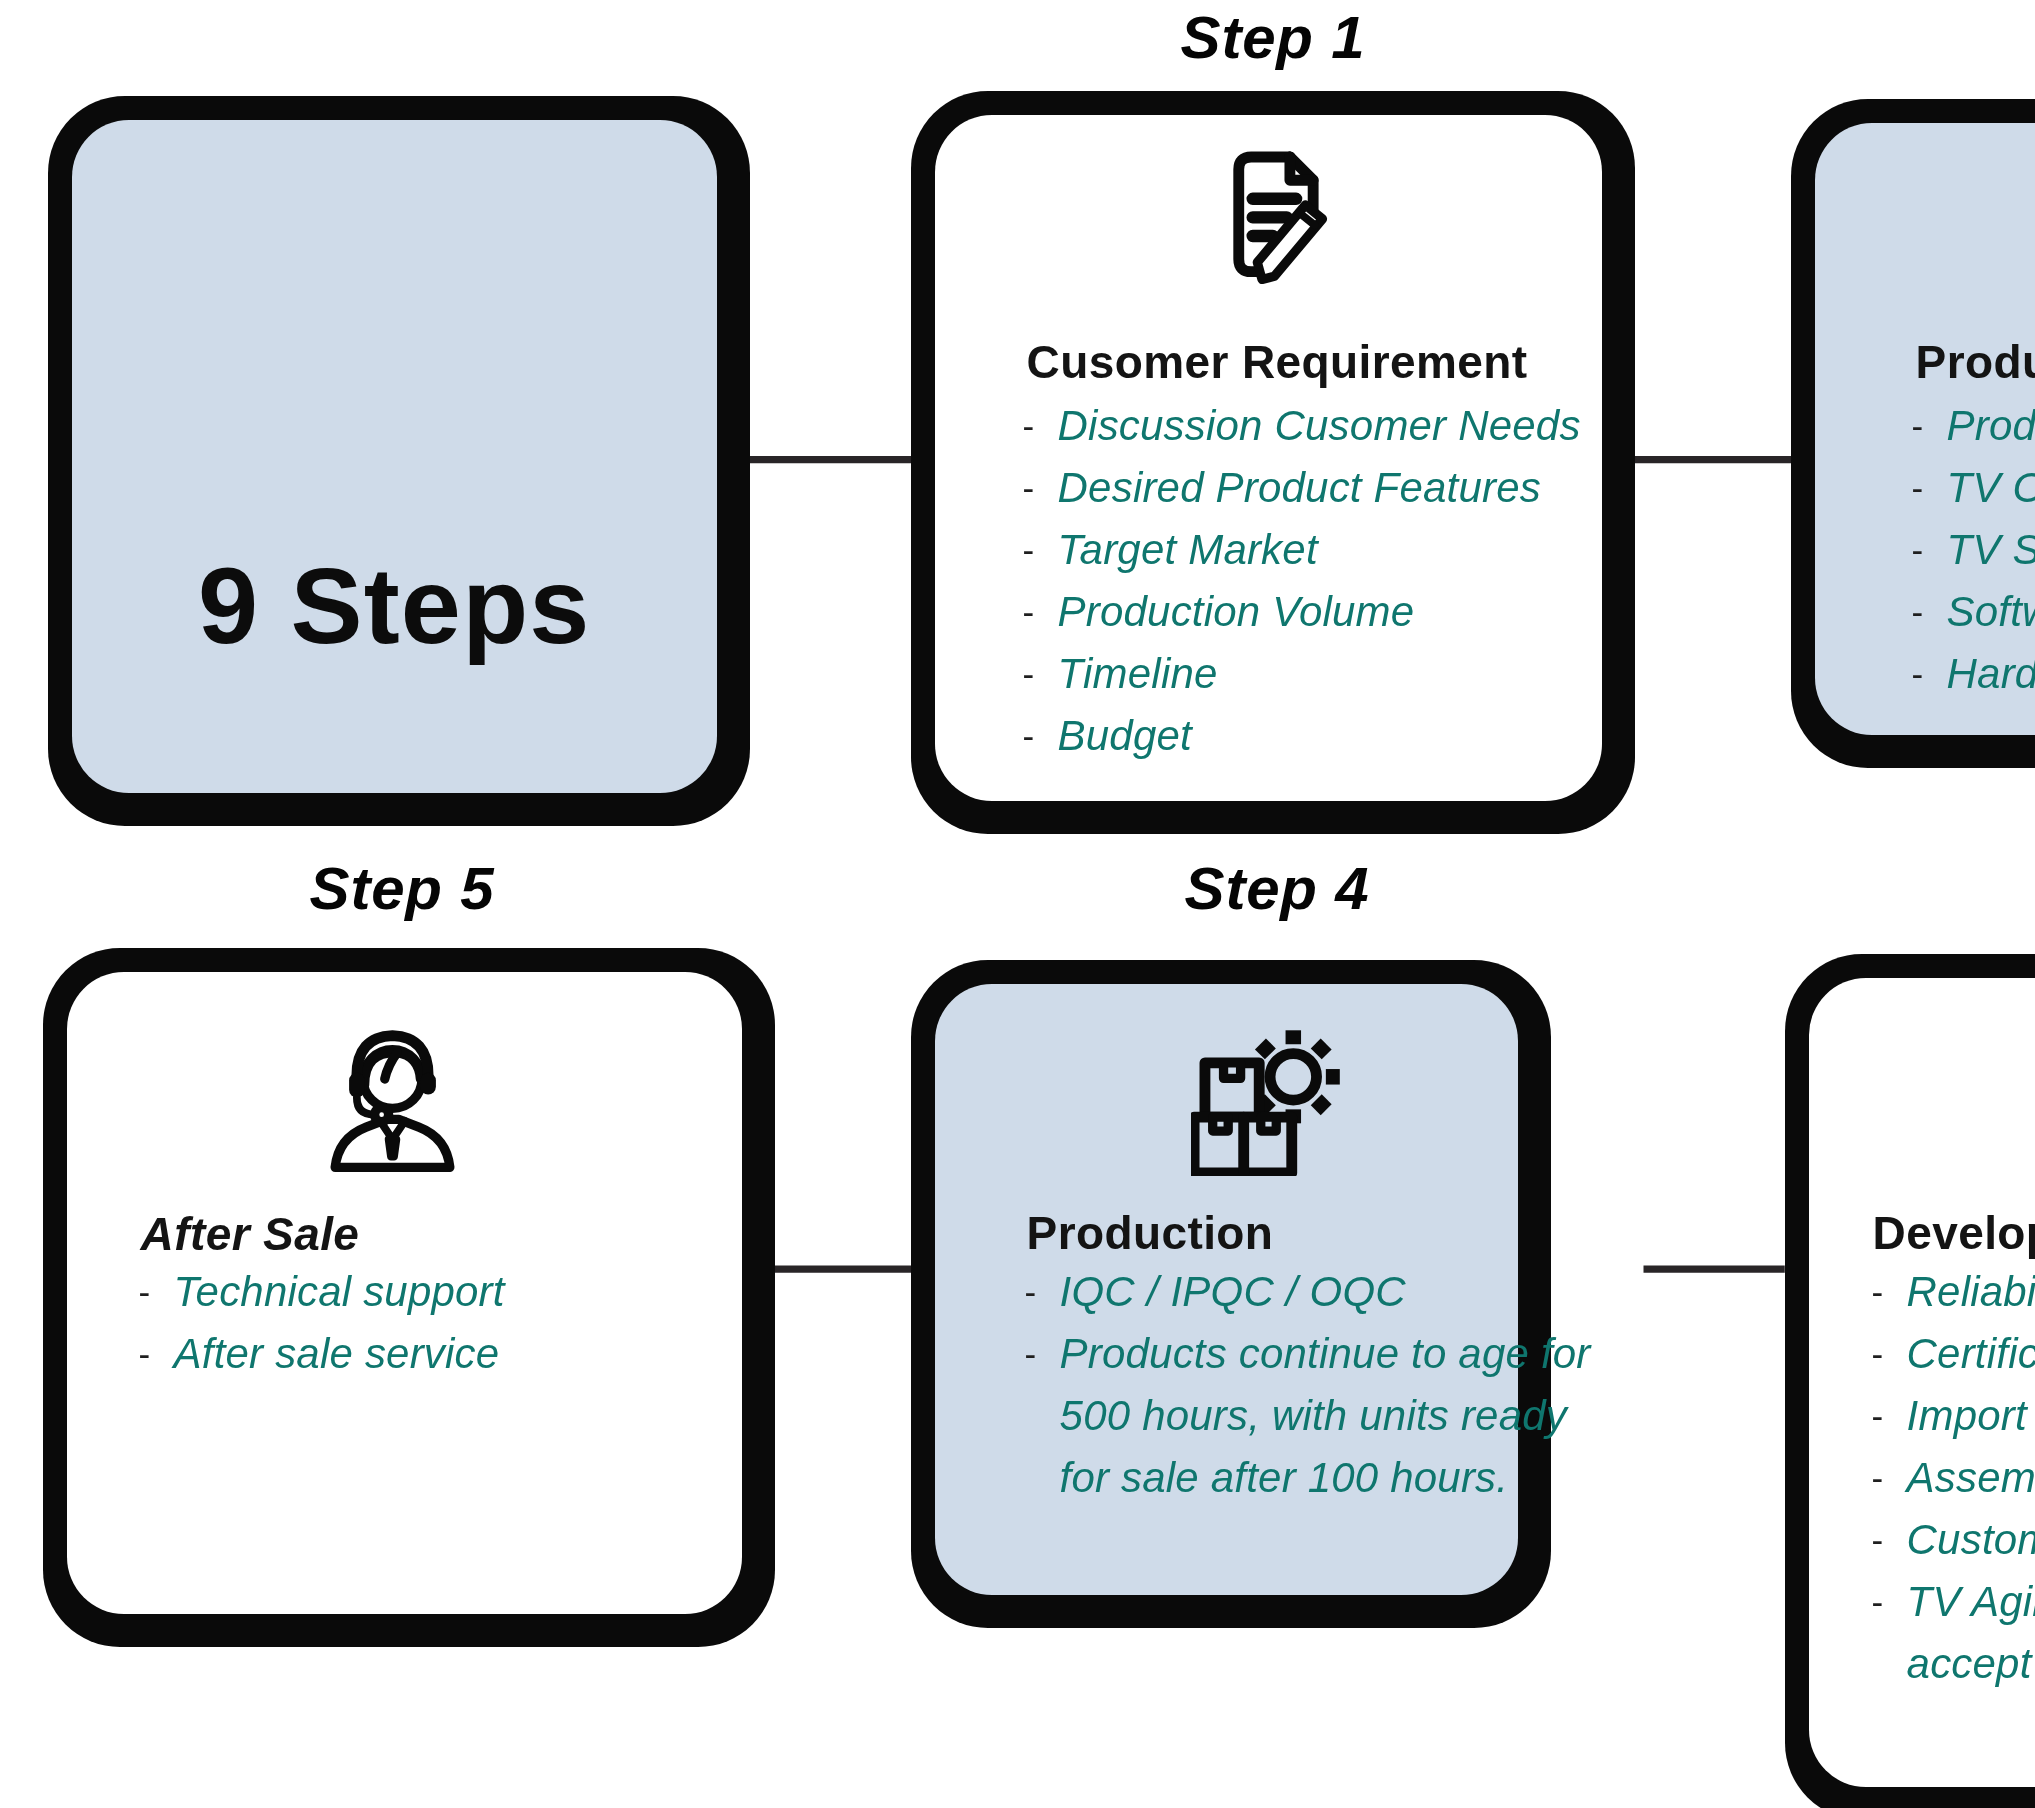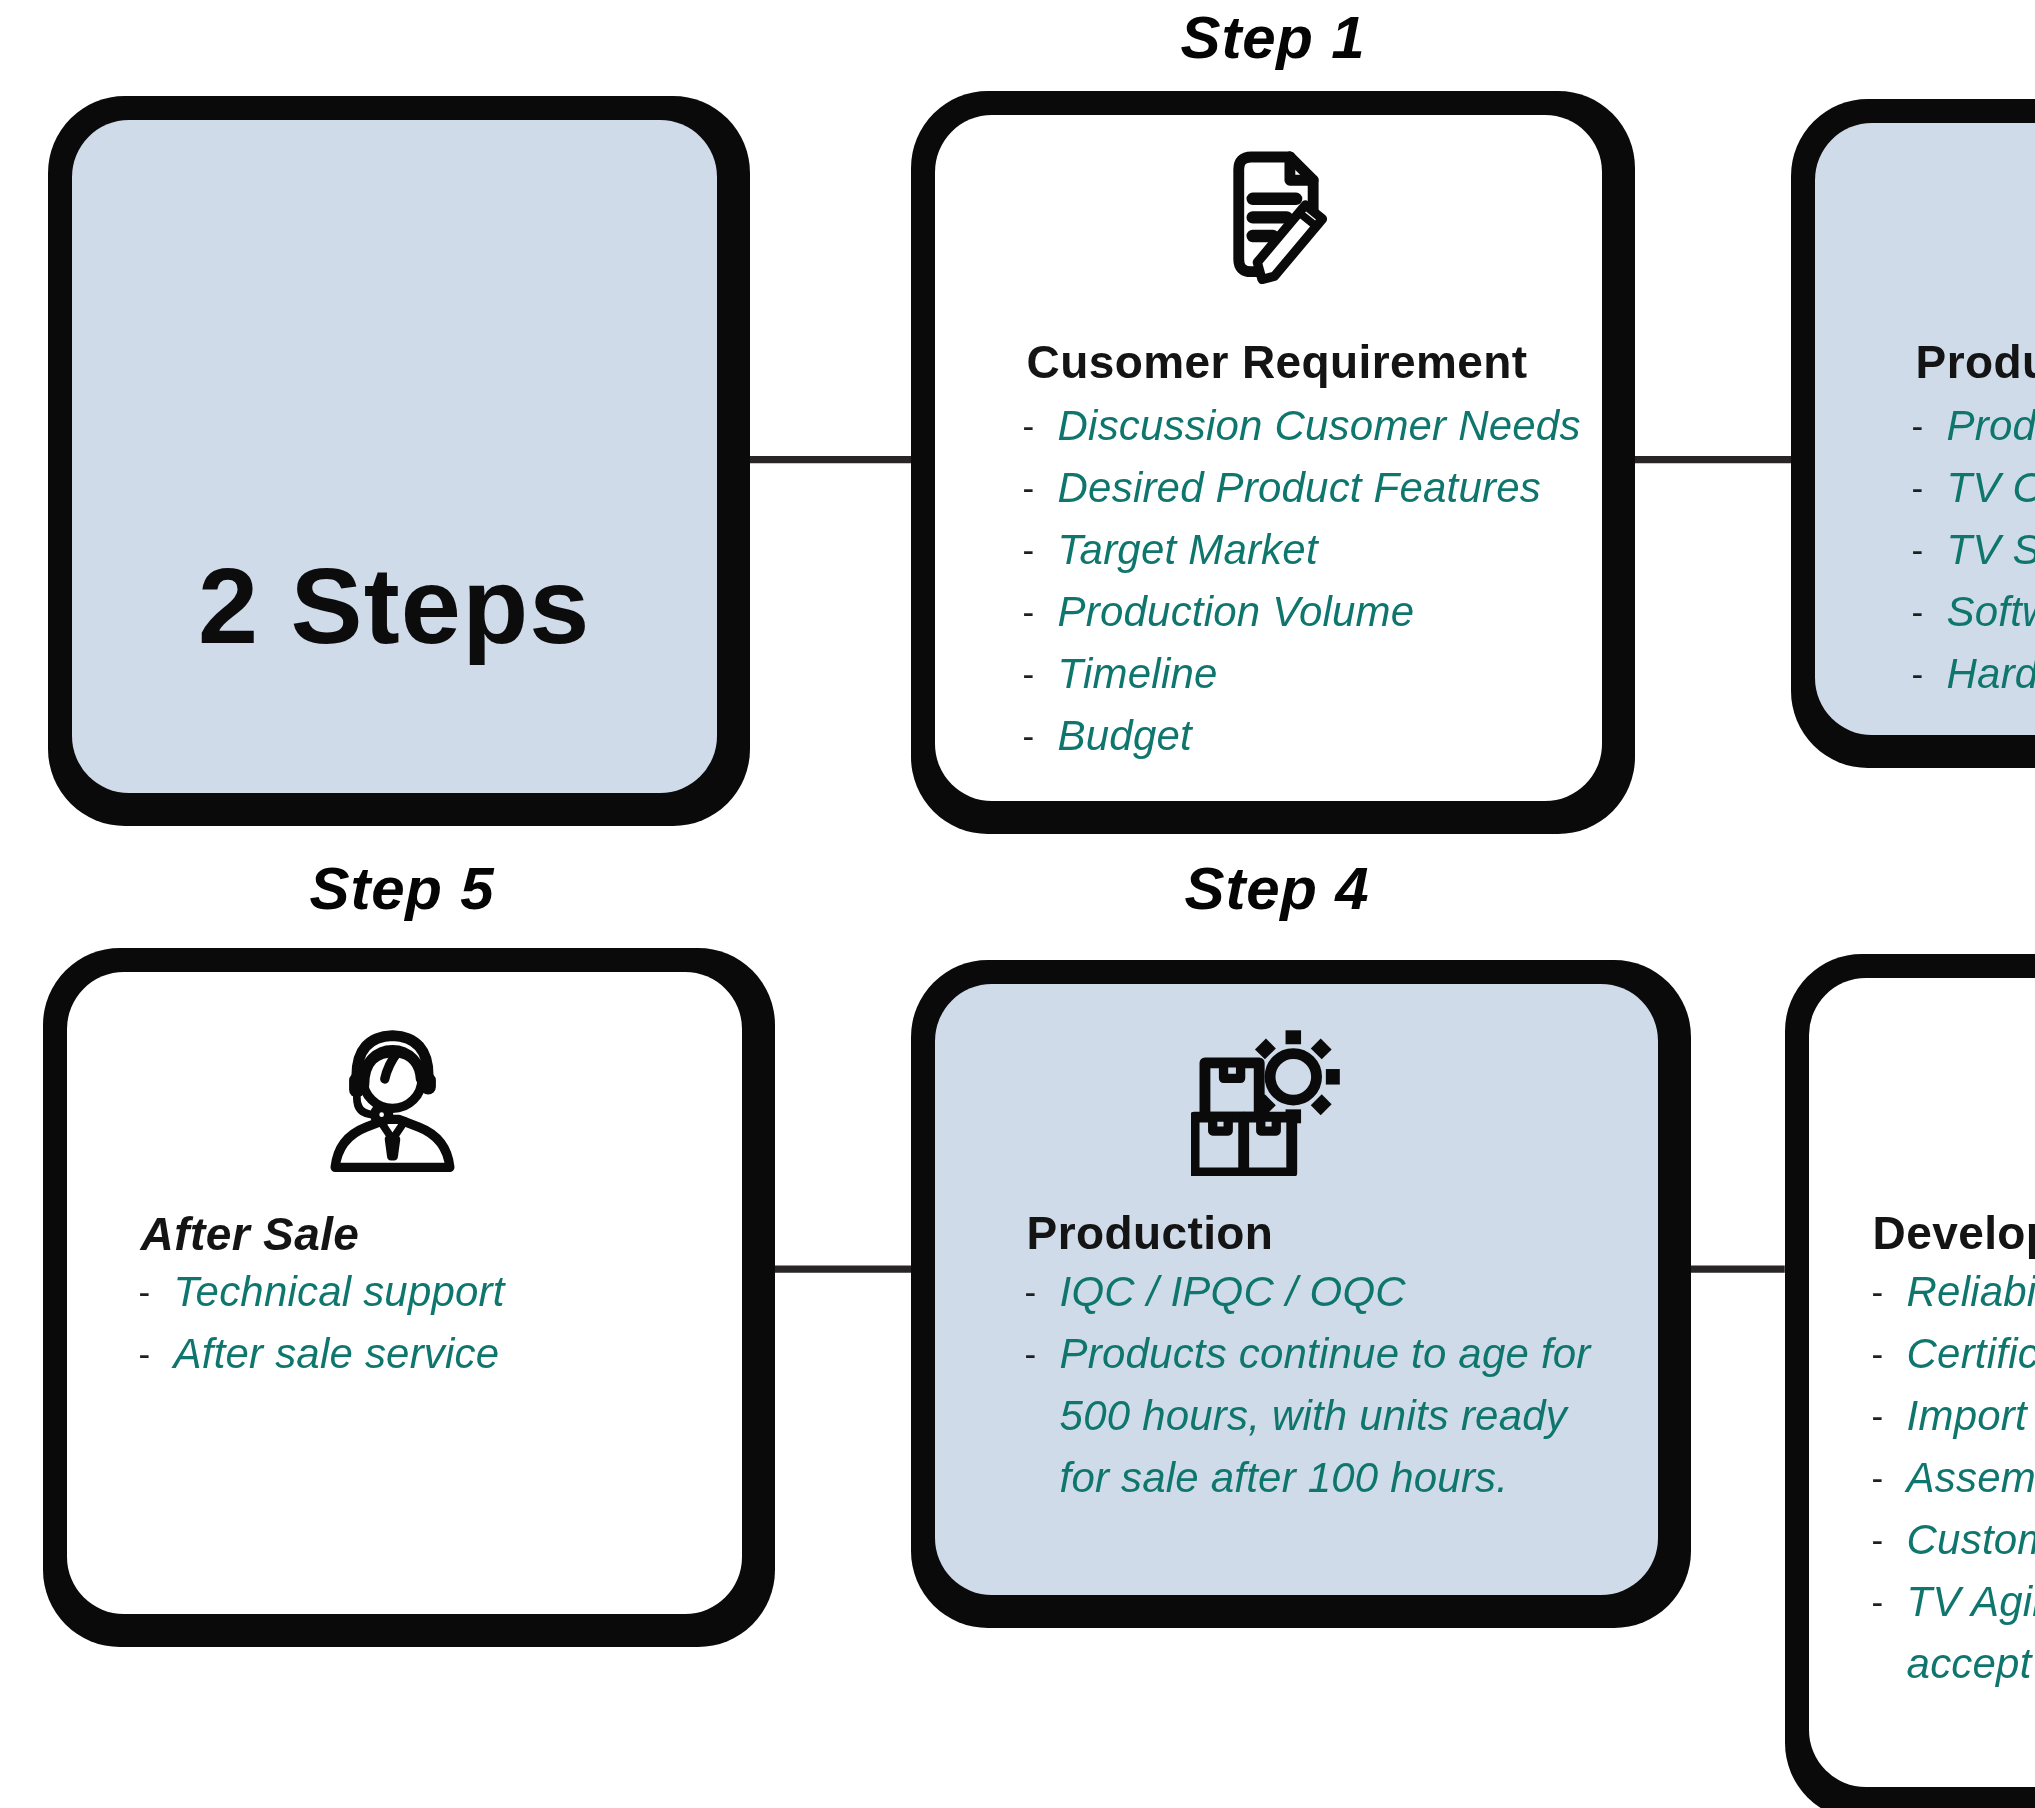--- a/index.html
+++ b/index.html
@@ -73,21 +73,21 @@
 
   <div class="step-label" style="left:911px;top:4.1px;width:724px;">Step 1</div>
   <div class="step-label" style="left:1791px;top:4.1px;width:729px;">Step 2</div>
   <div class="step-label" style="left:1785px;top:855px;width:749px;">Step 3</div>
   <div class="step-label" style="left:911px;top:855px;width:732px;">Step 4</div>
   <div class="step-label" style="left:36px;top:855px;width:732px;">Step 5</div>
 
   <div class="card" style="left:48px;top:74px;width:702px;height:730px;">
     <div class="card-inner fill-blue">
       <div class="big-title" style="top:118px;">
-        <div>2 Steps</div>
+        <div>9 Steps</div>
         <div>OEM</div>
         <div>Process</div>
       </div>
     </div>
   </div>
 
   <div class="card" style="left:911px;top:69px;width:724px;height:743px;">
     <div class="card-inner fill-white">
       <div class="icon-box" style="left:265px;top:28.5px;">
         <svg viewBox="0 0 100 100">
@@ -187,21 +187,21 @@
             <span class="dash">-</span>
             <span class="btext">TV Aging 300 hours, if pass</span>
           </div>
         <div class="brow cont">
             <span class="btext">accept to production</span>
           </div>
       </div>
     </div>
   </div>
 
-  <div class="card" style="left:911px;top:938px;width:780px;height:668px;">
+  <div class="card" style="left:911px;top:938px;width:640px;height:668px;">
     <div class="card-inner fill-blue">
       <div class="icon-box" style="left:256px;top:37px;">
         <svg viewBox="0 0 100 100">
           <circle class="ik" cx="66" cy="36" r="15"></circle>
           <g stroke="currentColor" stroke-width="10" fill="none" stroke-linecap="butt">
             <path d="M87 36 L96 36"></path>
             <path d="M80.8 21.2 L87.2 14.8"></path>
             <path d="M66 15 L66 6"></path>
             <path d="M51.2 21.2 L44.8 14.8"></path>
             <path d="M45 36 L36 36"></path>

